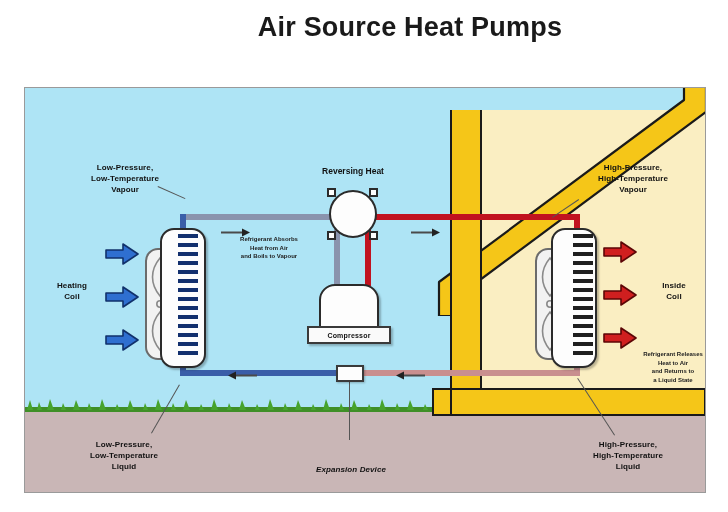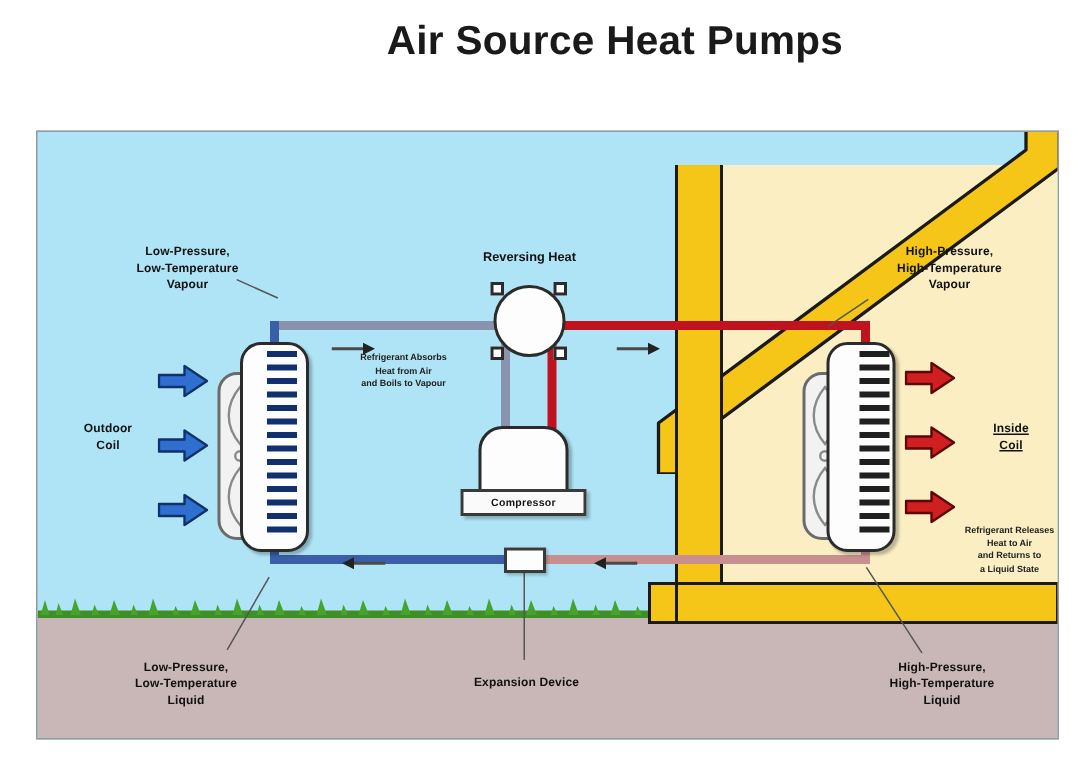--- a/index.html
+++ b/index.html
@@ -12,21 +12,21 @@
     font-size:27px;font-weight:bold;color:#1a1a1a;letter-spacing:.2px;margin-left:46px;
   }
   .subtitle{
     position:absolute;left:0;top:48px;width:728px;text-align:center;
     font-size:19px;font-weight:bold;color:#1a1a1a;
   }
 
   
   #frame{
     position:absolute;left:24px;top:87px;width:680px;height:404px;
-    border:1px solid #9a9a9a;overflow:hidden;background:#7dd3fc;
+    border:1px solid #9a9a9a;overflow:hidden;background:#4d7c0f;
   }
   .sky{position:absolute;left:0;top:0;width:100%;height:322px;background:#aee4f5;}
   .ground{position:absolute;left:0;top:322px;width:100%;height:82px;background:#c9b6b6;
           border-top:1px solid #7d6a6a;}
   .grass{position:absolute;left:0;top:310px;width:100%;height:14px;}
 
   
   .roof{position:absolute;}
   .wall-interior{
     position:absolute;left:425px;top:22px;width:256px;height:288px;
@@ -286,29 +286,29 @@
 Vapour</div>
 
     <div class="lbl" style="left:24px;top:351px;width:150px;">Low-Pressure,
 Low-Temperature
 Liquid</div>
 
     <div class="lbl" style="left:528px;top:351px;width:150px;">High-Pressure,
 High-Temperature
 Liquid</div>
 
-    <div class="lbl" style="left:14px;top:192px;width:66px;">Outdoor
+    <div class="lbl" style="left:14px;top:192px;width:66px;">Heating
 Coil</div>
 
-    <div class="lbl" style="left:616px;top:192px;width:66px;text-decoration:underline;">Inside
+    <div class="lbl" style="left:616px;top:192px;width:66px;">Inside
 Coil</div>
 
     <div class="lbl-title" style="left:258px;top:78px;width:140px;">Reversing Heat</div>
 
-    <div class="lbl" style="left:256px;top:361px;width:140px;">Expansion Device</div>
+    <div class="lbl" style="left:256px;top:376px;width:140px;font-style:italic;">Expansion Device</div>
 
     <div class="lbl-sm" style="left:186px;top:147px;width:116px;">Refrigerant Absorbs
 Heat from Air
 and Boils to Vapour</div>
 
     <div class="lbl-sm" style="left:590px;top:262px;width:116px;">Refrigerant Releases
 Heat to Air
 and Returns to
 a Liquid State</div>
 

